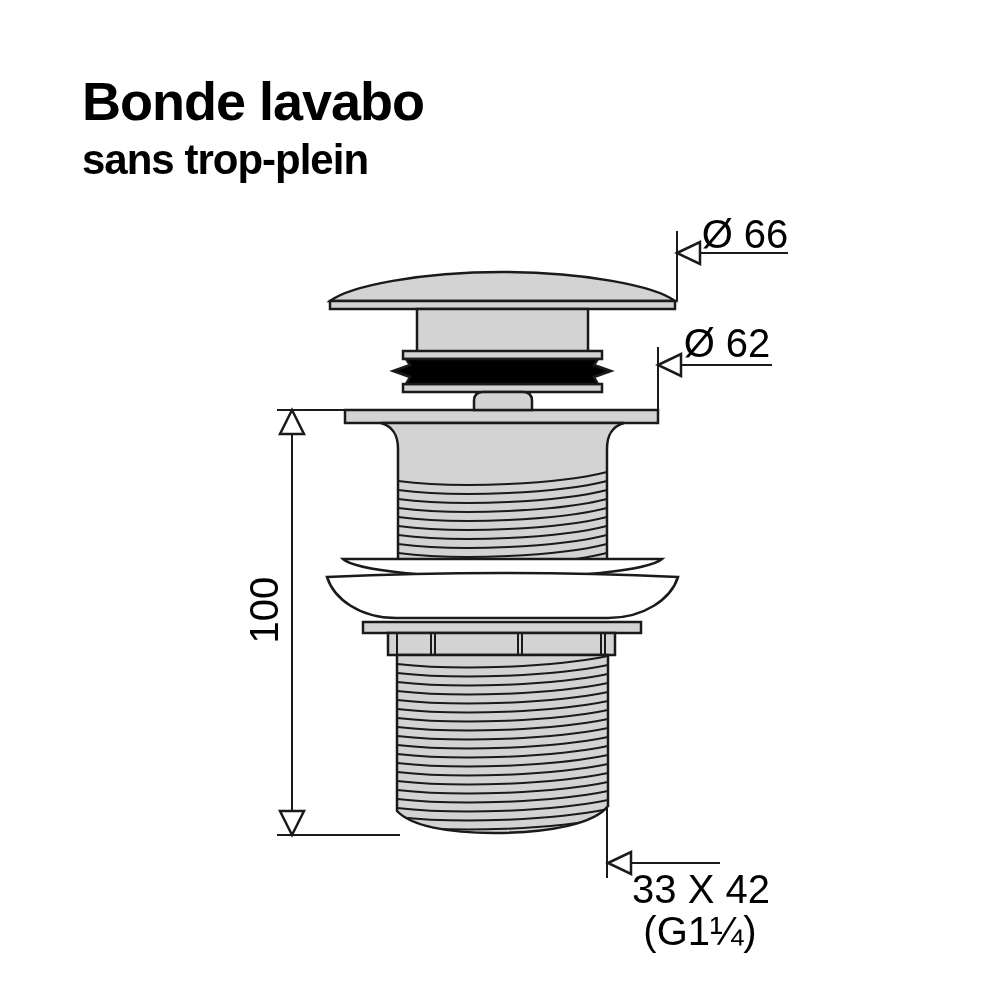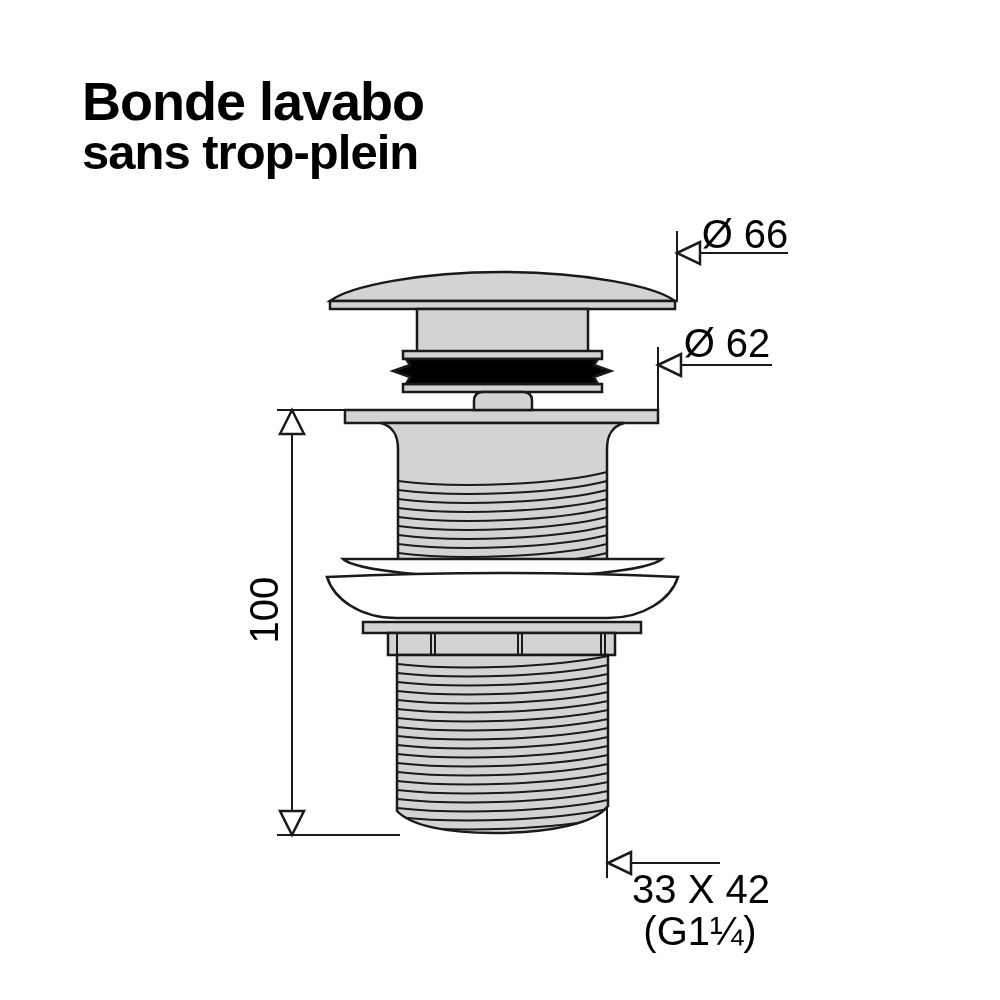--- a/index.html
+++ b/index.html
@@ -3,21 +3,21 @@
 <meta charset="utf-8">
 <style>
   html,body{margin:0;padding:0;}
   body{
     width:1000px;height:1000px;position:relative;
     background:#ffffff;overflow:hidden;
     font-family:"Liberation Sans",sans-serif;
   }
   .title-block{position:absolute;left:82px;top:74px;color:#000;}
   .title-line1{font-size:54px;font-weight:bold;line-height:1;letter-spacing:-1px;}
-  .title-line2{font-size:49px;font-weight:bold;line-height:1;letter-spacing:-1px;}
+  .title-line2{font-size:42px;font-weight:bold;line-height:1;margin-top:11px;letter-spacing:-1px;}
   svg{position:absolute;left:0;top:0;}
   .ol{stroke:#1a1a1a;stroke-width:2.5;}
   .thin{stroke:#1a1a1a;stroke-width:2;fill:none;}
   .thread{fill:none;stroke:#1a1a1a;stroke-width:2;}
   .dimline{stroke:#1a1a1a;stroke-width:2;fill:none;}
   .arrow{fill:#ffffff;stroke:#1a1a1a;stroke-width:2.5;stroke-linejoin:miter;}
   .dimtext{font-family:"Liberation Sans",sans-serif;font-size:40px;fill:#000000;}
 </style>
 </head>
 <body>

